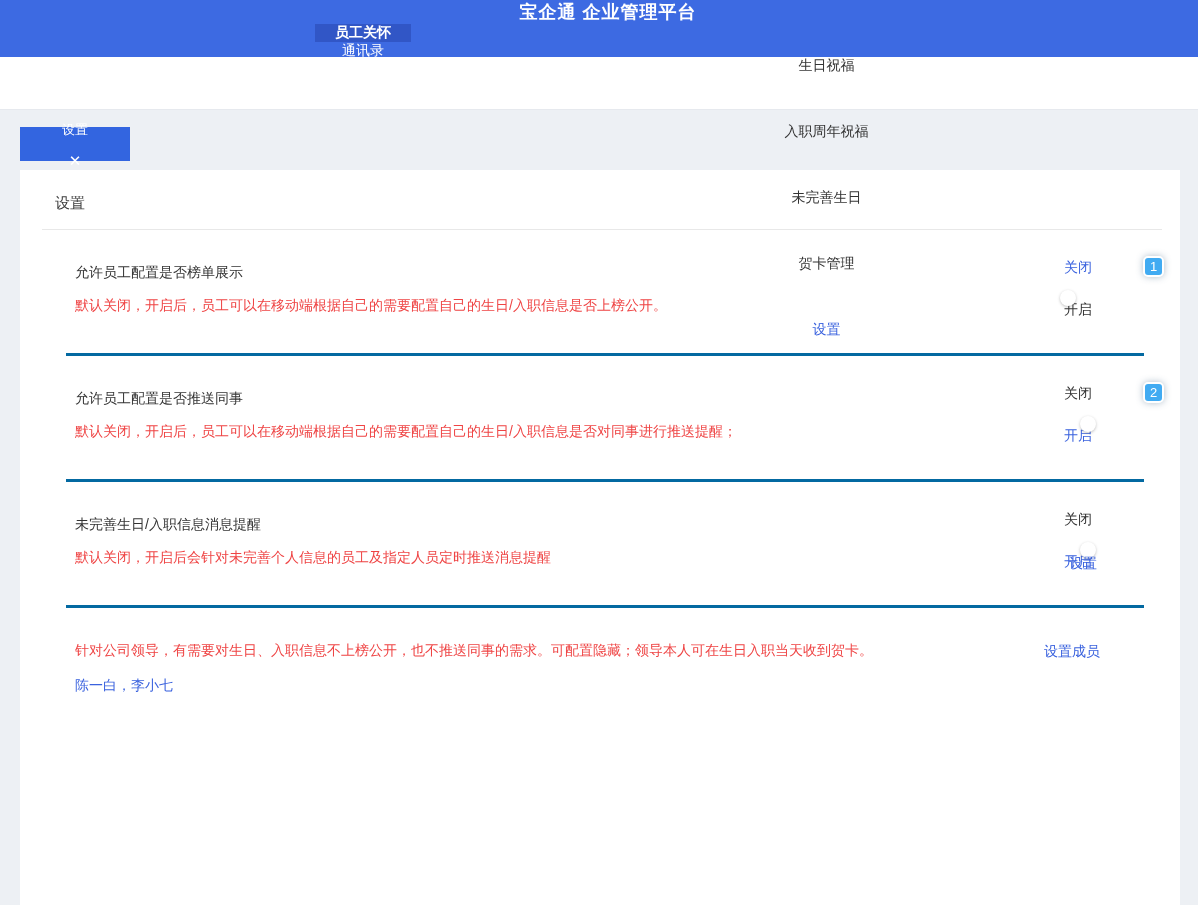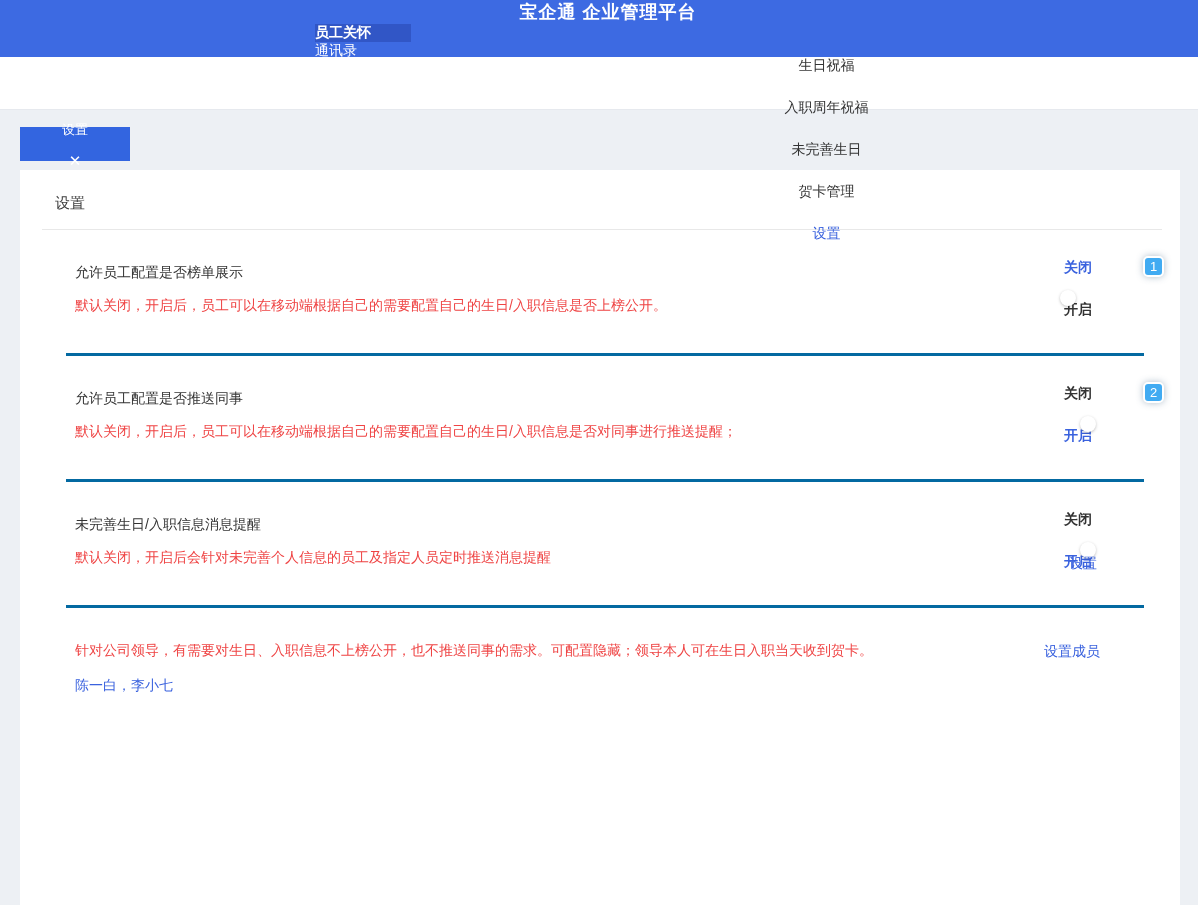--- a/index.html
+++ b/index.html
@@ -14,28 +14,28 @@
   .header {
     height:57px; background:#3d6ae2; display:flex; align-items:stretch;
   }
   .brand {
     color:#fff; font-size:18px; font-weight:bold;
     display:flex; align-items:center; padding-left:18px; letter-spacing:1px;
     white-space:nowrap;
   }
   .top-nav { display:flex; margin-left:315px; }
   .top-nav-item {
-    width:96px; display:flex; justify-content:center;
+    width:96px; display:flex; align-items:center; justify-content:center;
     color:#fff; font-size:14px; cursor:pointer;
   }
   .top-nav-item.active { background:#3156c6; font-weight:bold; }
   
   .subnav {
     height:53px; background:#fff; border-bottom:1px solid #e6e9ee;
-    display:flex; align-items:center; padding-left:455px; gap:24px;
+    display:flex; align-items:center; padding-left:455px; gap:48px;
   }
   .subnav-item { font-size:14px; color:#333; cursor:pointer; white-space:nowrap; }
   .subnav-item.active { color:#3a62de; }
   
   .tab-chip {
     margin:17px 0 9px 20px; width:110px; height:34px; background:#3365e0;
     color:#fff; font-size:13px; display:flex; align-items:center; justify-content:center;
     gap:14px; cursor:pointer;
   }
   .tab-chip .close-x { font-size:15px; line-height:1; }
@@ -50,21 +50,21 @@
   .rows { margin:0 36px 0 46px; }
   .setting-row {
     position:relative; padding:34px 9px 38px 9px; border-bottom:3px solid #0369a1;
   }
   .setting-row.last { border-bottom:none; }
   .row-title { font-size:14px; color:#333; margin-bottom:15px; }
   .row-desc { font-size:14px; color:#ef4444; }
   
   .row-controls {
     position:absolute; top:29px; right:47px;
-    display:flex; align-items:center; gap:12px; height:24px; font-size:14px;font-weight:bold;
+    display:flex; align-items:center; gap:12px; height:24px; font-size:14px;
   }
   .row-controls .lbl { color:#333; cursor:pointer; }
   .row-controls.off .lbl-off { color:#3a62de; }
   .row-controls.on  .lbl-on  { color:#3a62de; }
   .switch {
     width:38px; height:18px; border-radius:9px; position:relative;
     display:inline-block; cursor:pointer;
   }
   .switch .knob {
     width:16px; height:16px; border-radius:50%; background:#fff;

